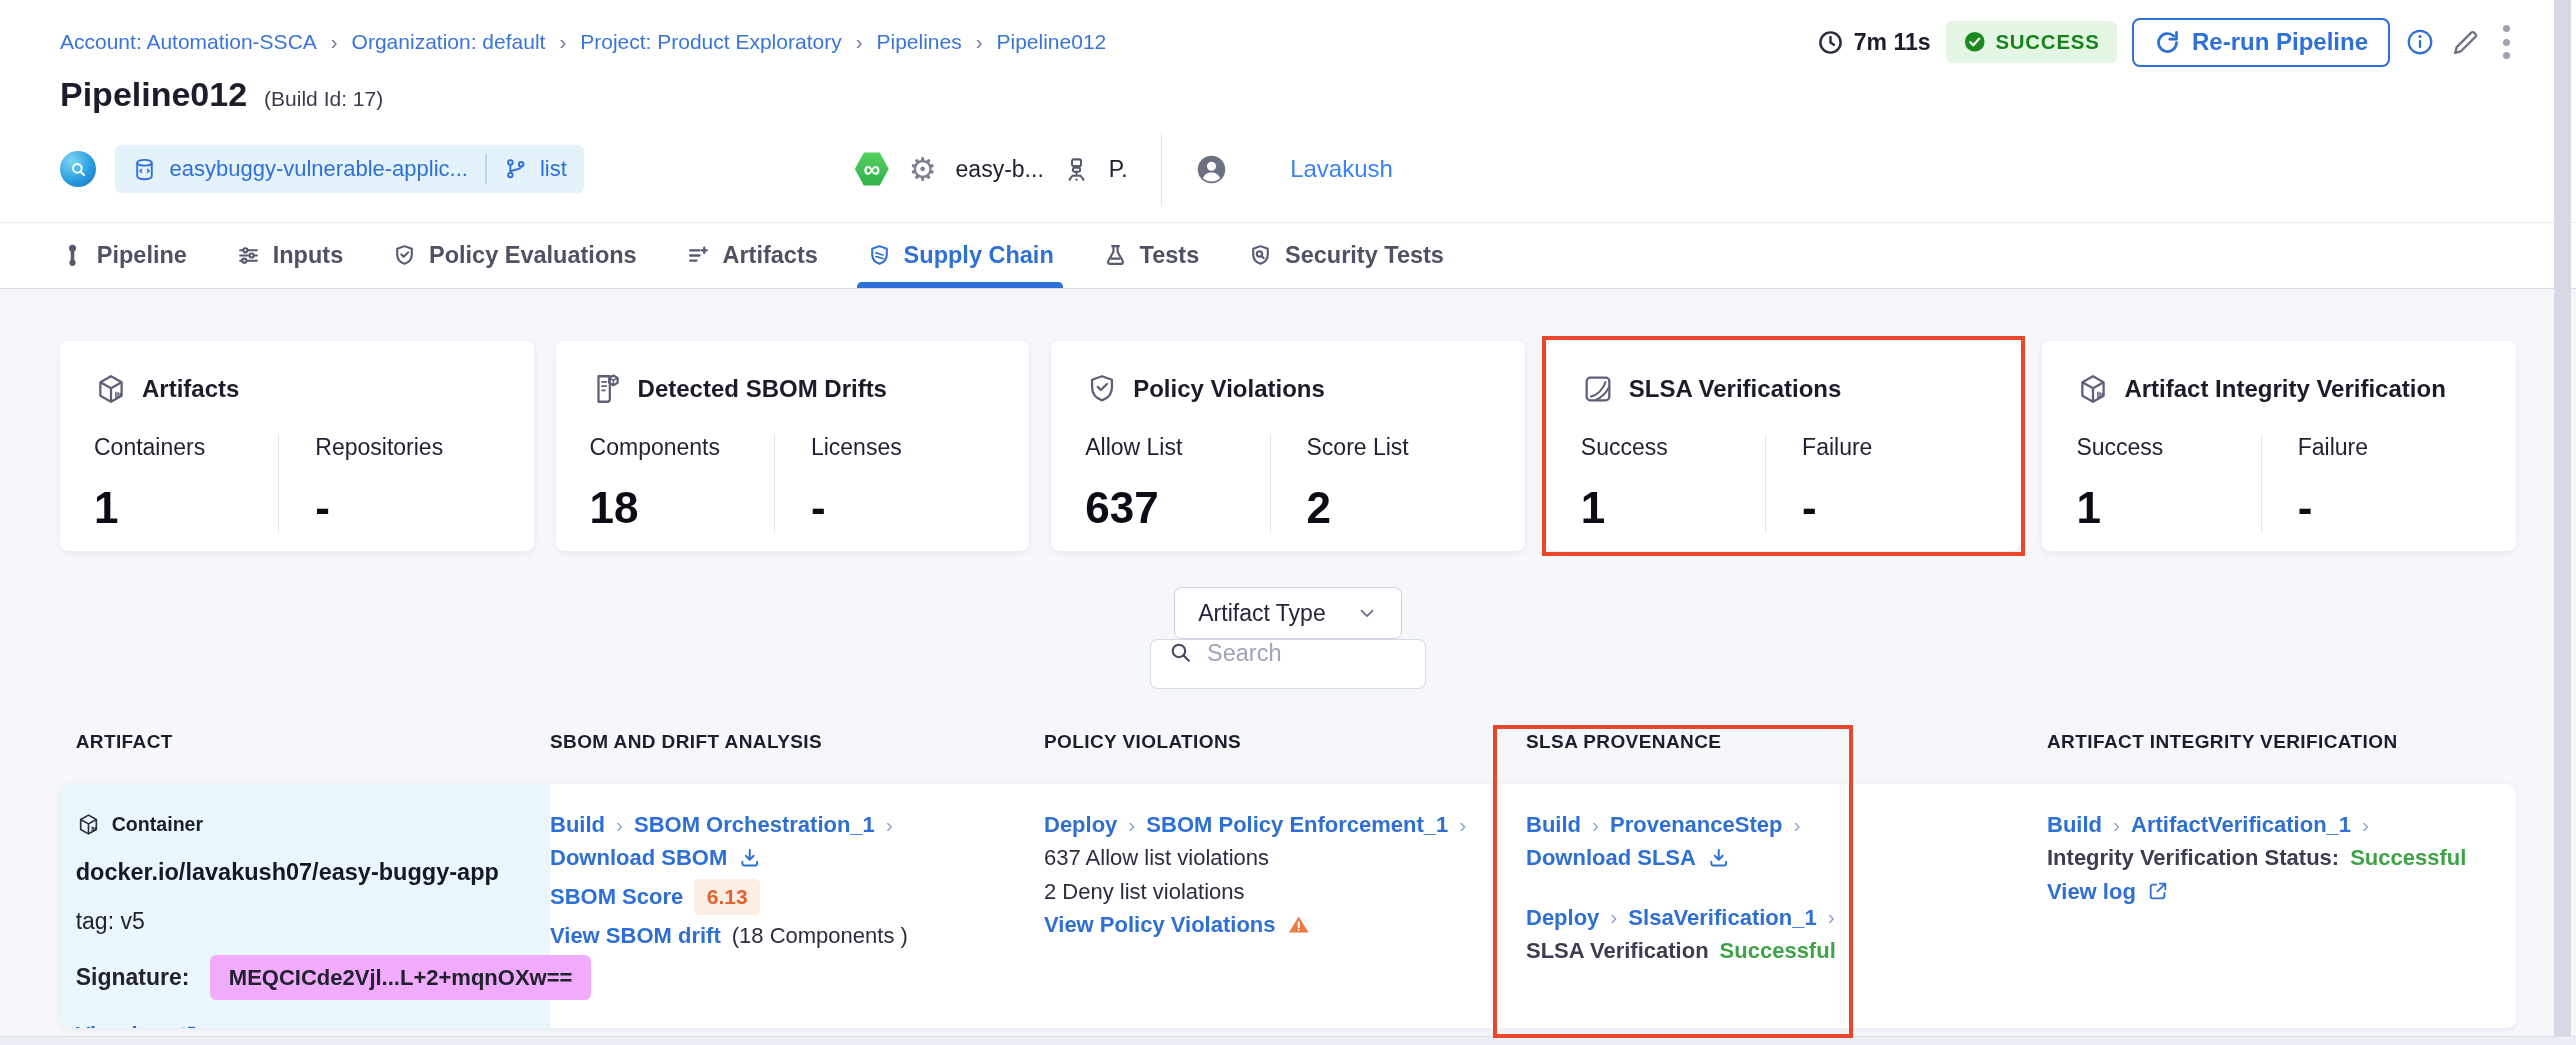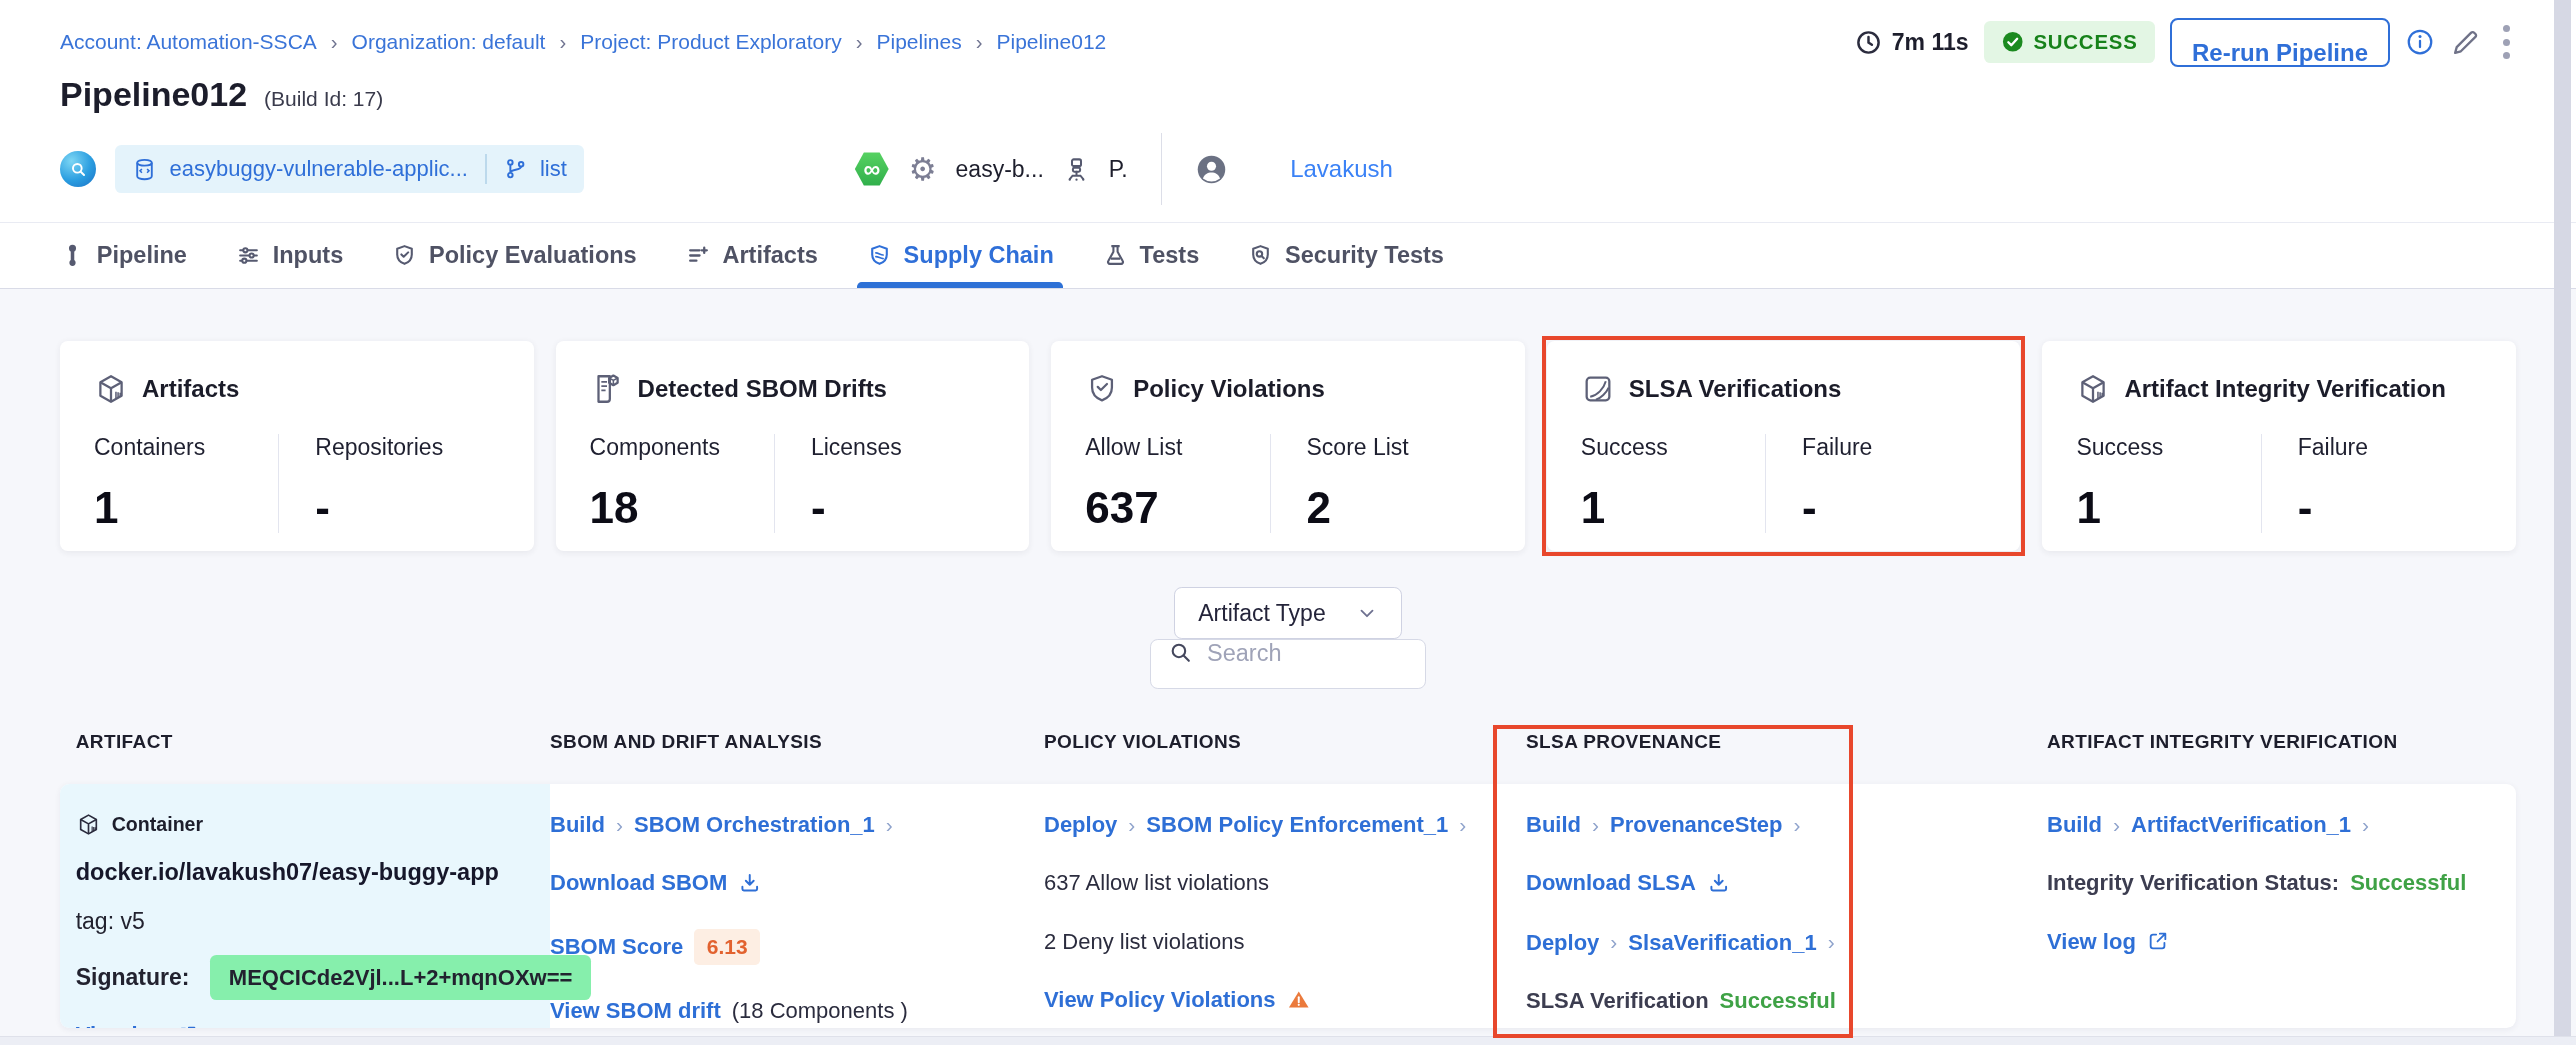--- a/index.html
+++ b/index.html
@@ -16,21 +16,21 @@
   .breadcrumb { display:flex; align-items:center; gap:14px; font-size:21px; }
   .breadcrumb a { color:#3a74d8; text-decoration:none; cursor:pointer; }
   .crumb-sep { color:#6f7390; font-size:20.4px; }
   .crumb-sep::after { content:"›"; }
   .top-actions { display:flex; align-items:center; gap:15px; }
   .duration { display:flex; align-items:center; gap:9.4px; font-size:23px; color:#1d1e2c; font-weight:700; }
   .status-badge { display:flex; align-items:center; gap:9.4px; background:#e3f6e4; color:#17821a;
     font-size:20.4px; font-weight:700; letter-spacing:0.8px; padding:9.4px 17px; border-radius:6.3px; }
   .rerun-btn { display:flex; align-items:center; gap:11px; background:#fff; border:2.4px solid #2f6fd8; color:#2f6fd8;
     font-size:24px; font-weight:700; border-radius:7.8px; padding:7.8px 20.4px; height:49px; cursor:pointer;
-    font-family:inherit;flex-direction:column; }
+    font-family:inherit; }
   .icon-btn { cursor:pointer; display:flex; align-items:center; }
   .kebab { display:flex; flex-direction:column; gap:6.3px; padding:3.1px 6.3px; cursor:pointer; }
   .kebab i { width:7px; height:7px; border-radius:50%; background:#9ea1b5; }
 
   .title-row { display:flex; align-items:baseline; gap:17px; padding:11px 60px 0; }
   .title-row h1 { font-size:34px; font-weight:700; color:#1c1d2b; }
   .build-id { font-size:21px; color:#3a3b4c; }
 
   .meta-row { display:flex; align-items:center; gap:19px; padding:19px 60px 17px; }
   .sphere { width:36px; height:36px; border-radius:50%; flex:0 0 auto;
@@ -98,25 +98,25 @@
   .artifact-cell { background:#e9f7fd; padding-left:15.7px; }
   .red-rect { position:absolute; left:1433px; top:-6.3px; width:360px; height:313px;
     border:4.7px solid #e8472c; pointer-events:none; z-index:5; }
 
   .type-row { display:flex; align-items:center; gap:11px; color:#1d1e2c; }
   .type-row .type-label { font-size:19.6px; font-weight:700; }
   .artifact-name { font-size:23.5px; font-weight:700; margin-top:22px; color:#16172a; }
   .artifact-tag { font-size:23px; margin-top:22px; color:#22222f; }
   .sig-row { display:flex; align-items:center; gap:20.4px; margin-top:20.4px; }
   .sig-label { font-size:23px; font-weight:700; }
-  .sig-pill { background:#86efac; border-radius:6.3px; padding:9.4px 19px; font-size:22px; font-weight:700; color:#22222f; }
+  .sig-pill { background:#f0abfc; border-radius:6.3px; padding:9.4px 19px; font-size:22px; font-weight:700; color:#22222f; }
 
   .link { color:#2e6fd6; font-weight:600; text-decoration:none; cursor:pointer; }
   .cell-line { display:flex; align-items:center; gap:11px; line-height:1.15; }
-  .cell-line + .cell-line { margin-top:33px; }
+  .cell-line + .cell-line { margin-top:8px; }
   .cell-gap { margin-top:34px !important; }
   .crumb2-sep { color:#8fa3cc; font-size:21px; }
   .crumb2-sep::after { content:"›"; }
   .dark-text { color:#2b2c3e; }
   .green-text { color:#3fa246; font-weight:600; }
   .score-badge { background:#fdeee3; color:#e2622f; font-weight:700; font-size:21px; border-radius:4.7px; padding:6.3px 12.5px; }
   .components-suffix { color:#2b2c3e; font-weight:400; }
   .status-line { color:#3c3d50; font-weight:600; }
 
   .view-log-row { margin-top:22px; display:flex; align-items:center; gap:11px; }

